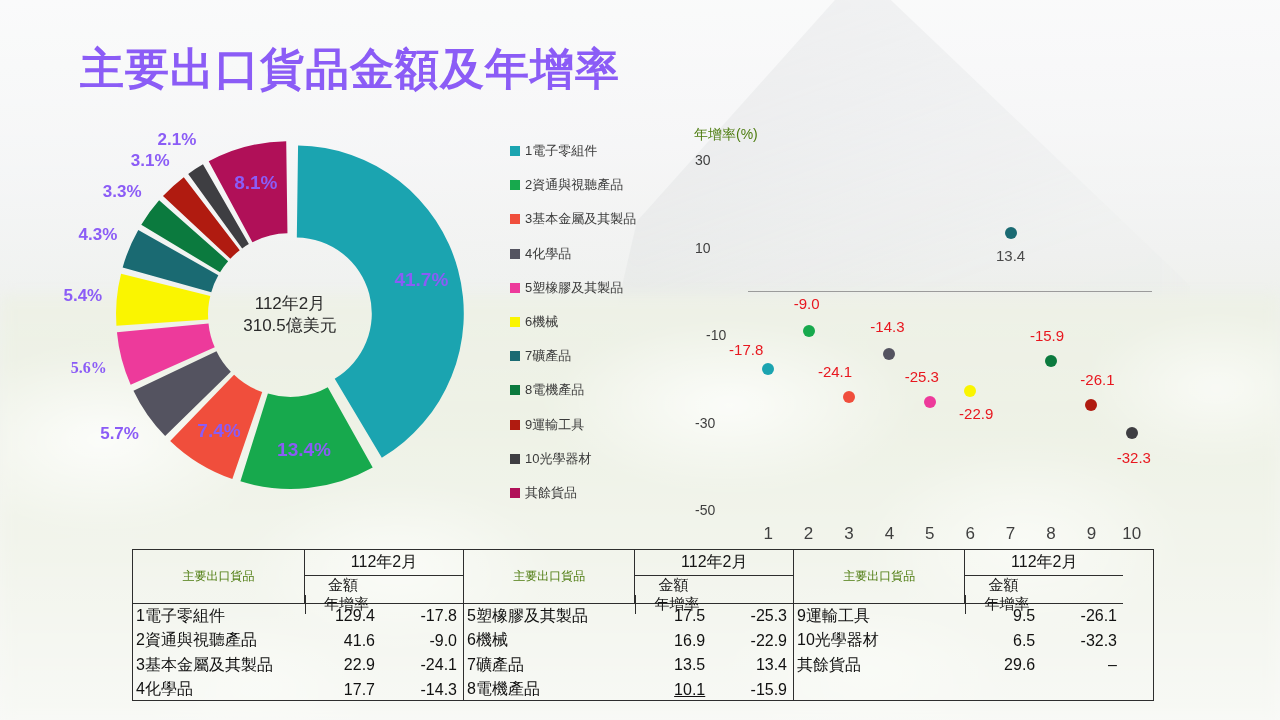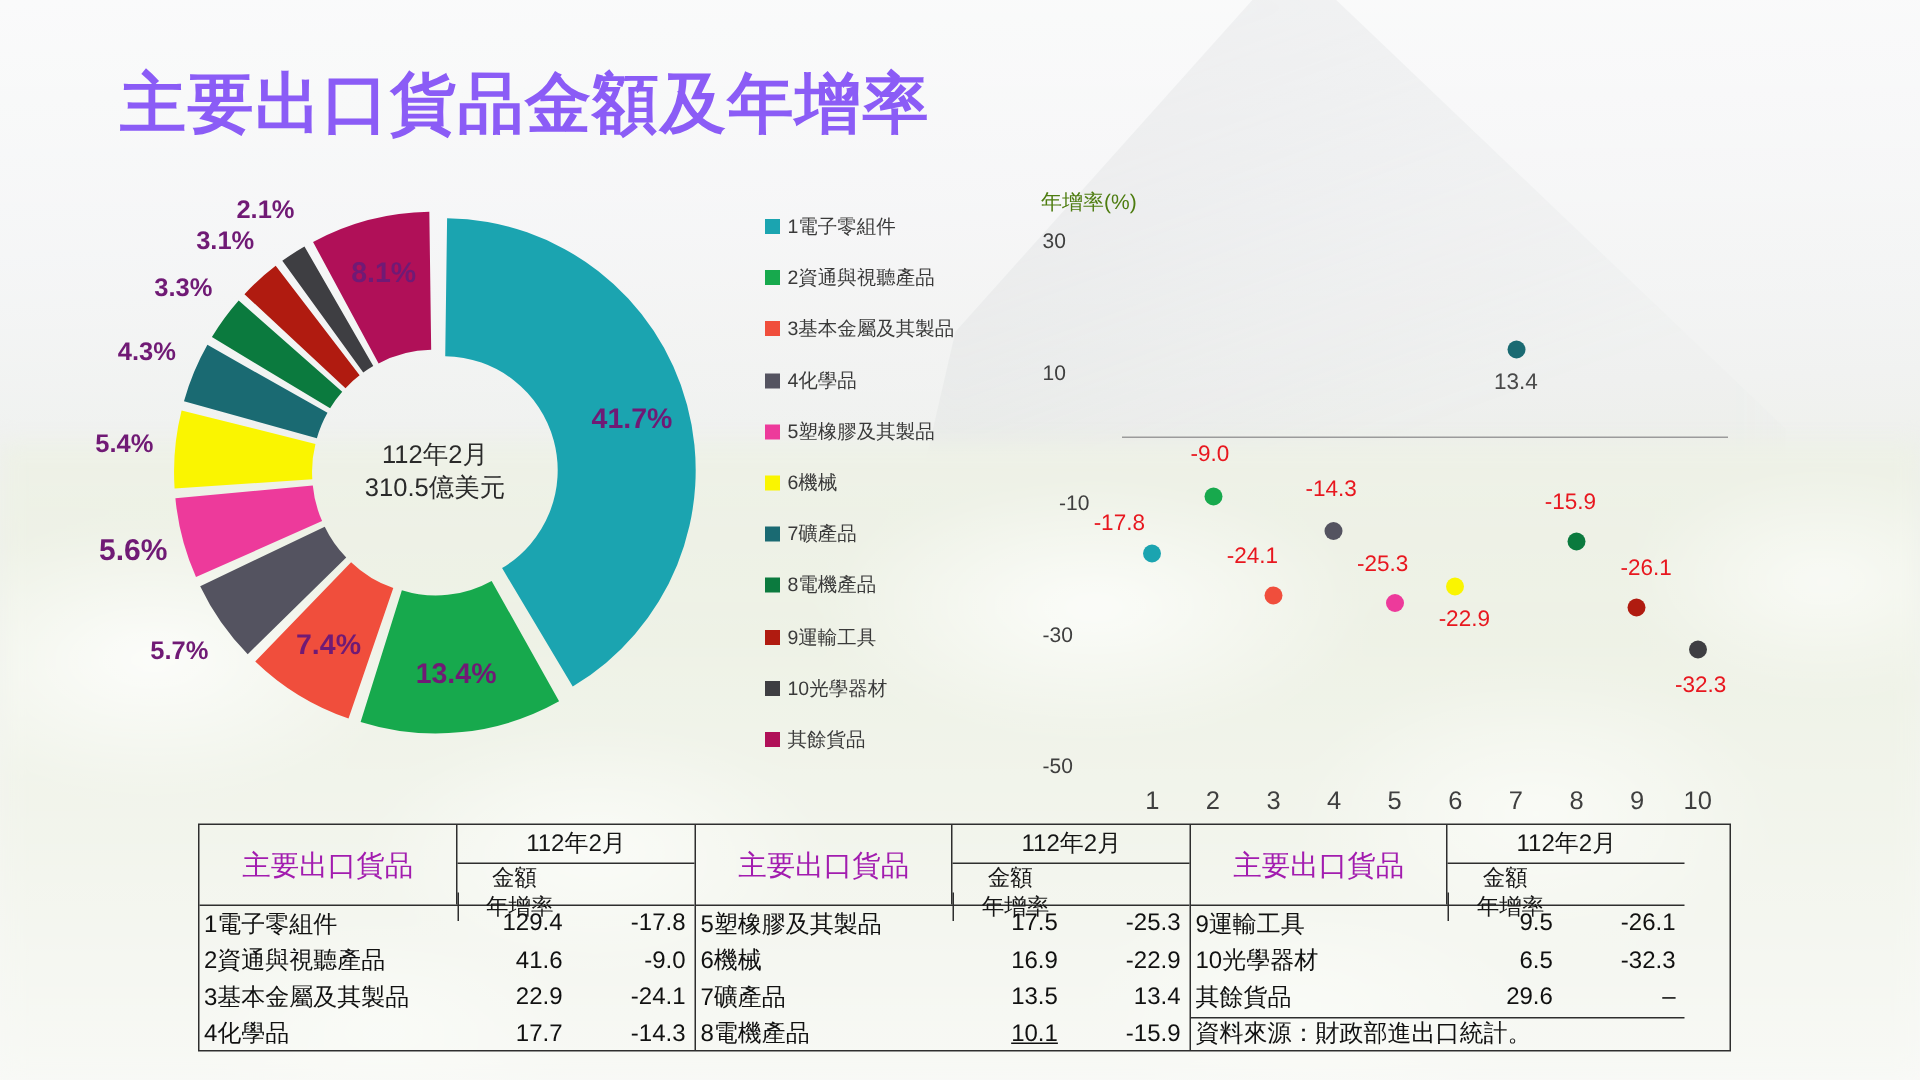--- a/index.html
+++ b/index.html
@@ -48,21 +48,21 @@
   
   #title {
     position: absolute; left: 80px; top: 40px;
     font-size: 44px; font-weight: 700; color: #8b5cf6;
     letter-spacing: 1px; white-space: nowrap;
   }
   
   #donut-wrap { position: absolute; left: 95px; top: 120px; width: 390px; height: 390px; }
   #donut-svg { position: absolute; inset: 0; overflow: visible; }
   .pct-label {
-    position: absolute; font-size: 19px; font-weight: 700; color: #701a75;
+    position: absolute; font-size: 19px; font-weight: 700; color: #8b5cf6;
     white-space: nowrap; transform: translate(-50%, -50%);
   }
   #donut-center {
     position: absolute; left: 50%; top: 50%;
     transform: translate(-50%, -50%);
     text-align: center; font-size: 17px; color: #2a2a2a; line-height: 1.32;
     white-space: nowrap;
   }
   
   #legend { position: absolute; left: 510px; top: 134px; width: 175px; }
@@ -99,21 +99,21 @@
     position: absolute; left: 132px; top: 549px; width: 1022px; height: 152px;
     display: flex;
     border: 1px solid #2e2e2e;
     background: rgba(255,255,255,0.04);
   }
   .tbl-block { display: flex; flex-direction: column; }
   .tbl-block + .tbl-block { border-left: 1px solid #2e2e2e; }
   .tbl-head { display: flex; border-bottom: 1px solid #2e2e2e; height: 54px; }
   .th-name {
     display: flex; align-items: center; justify-content: center;
-    font-size: 19px; color: #a21caf; border-right: 1px solid #2e2e2e;
+    font-size: 12px; color: #4d7c0f; border-right: 1px solid #2e2e2e;
   }
   .th-period { display: flex; flex-direction: column; }
   .th-period-top {
     display: flex; align-items: center; justify-content: center;
     height: 27px; font-size: 16px; color: #161616;
     border-bottom: 1px solid #2e2e2e;
   }
   .th-period-bot { display: flex; height: 27px; flex-direction: column; }
   .th-sub {
     display: flex; align-items: center; justify-content: center;
@@ -158,21 +158,21 @@
           <path d="M 67.98351848897104 76.10616197644495 A 168 168 0 0 1 88.7902711576456 57.20150655886525 L 144.74320785925812 130.23073957185358 A 76 76 0 0 0 135.33062927104822 138.782845594092 Z" fill="#B01B10"></path>
           <path d="M 93.2100212845407 53.889989295063 A 168 168 0 0 1 107.97947125236668 44.33260981710933 L 153.84851277386434 124.08241251215759 A 76 76 0 0 0 147.16709493127638 128.40598894266043 Z" fill="#3E3E42"></path>
           <path d="M 113.70006867013588 41.35037217923079 A 168 168 0 0 1 191.21873753400575 21.208202098416677 L 192.46311934434453 113.19978602819853 A 76 76 0 0 0 157.3951500964034 122.31172011237635 Z" fill="#B01058"></path>
         </g>
     </svg>
     <div id="donut-labels">
         <div class="pct-label" style="left: 326.357px; top: 159.766px;">41.7%</div>
         <div class="pct-label" style="left: 209.06px; top: 330.271px;">13.4%</div>
         <div class="pct-label" style="left: 124.004px; top: 310.998px;">7.4%</div>
         <div class="pct-label" style="left: 24.5644px; top: 314.23px; font-size: 17px;">5.7%</div>
-        <div class="pct-label" style="left: -6.23277px; top: 247.625px; font-size: 20px;">5.6%</div>
+        <div class="pct-label" style="left: -6.23277px; top: 247.625px; font-size: 16px; font-family: Liberation Serif, serif;">5.6%</div>
         <div class="pct-label" style="left: -12.1685px; top: 176.42px; font-size: 17px;">5.4%</div>
         <div class="pct-label" style="left: 2.92687px; top: 115.176px; font-size: 17px;">4.3%</div>
         <div class="pct-label" style="left: 27.2247px; top: 72.0551px; font-size: 17px;">3.3%</div>
         <div class="pct-label" style="left: 55.1269px; top: 41.0535px; font-size: 17px;">3.1%</div>
         <div class="pct-label" style="left: 81.9981px; top: 20.3731px; font-size: 17px;">2.1%</div>
         <div class="pct-label" style="left: 160.798px; top: 63.3709px;">8.1%</div>
       </div>
     <div id="donut-center">
       <div>112年2月</div>
       <div>310.5億美元</div>
@@ -362,17 +362,16 @@
             <div class="td-name" style="width: 172px;">10光學器材</div>
             <div class="td-num" style="width: 76px;">6.5</div>
             <div class="td-num" style="width: 82px;">-32.3</div>
           </div>
           <div class="tbl-row">
             <div class="td-name" style="width: 172px;">其餘貨品</div>
             <div class="td-num" style="width: 76px;">29.6</div>
             <div class="td-num" style="width: 82px;">–</div>
           </div>
         </div>
-        <div class="tbl-source">資料來源：財政部進出口統計。</div>
       </div>
     </div>
 
 </div>
 
 </body></html>

